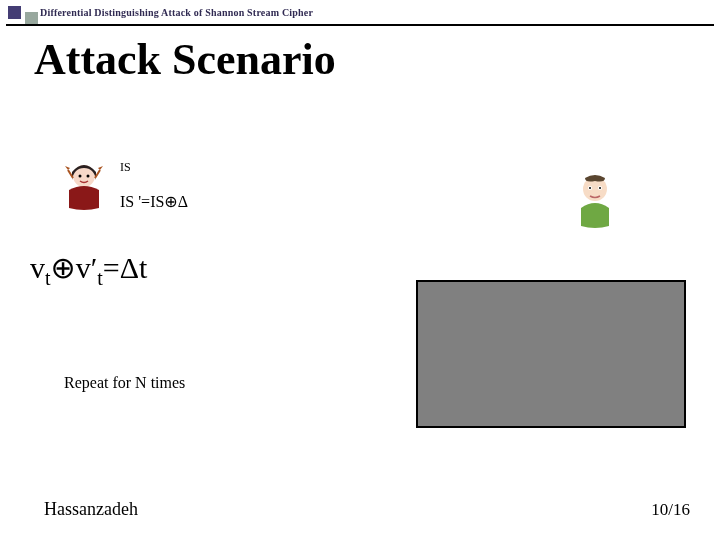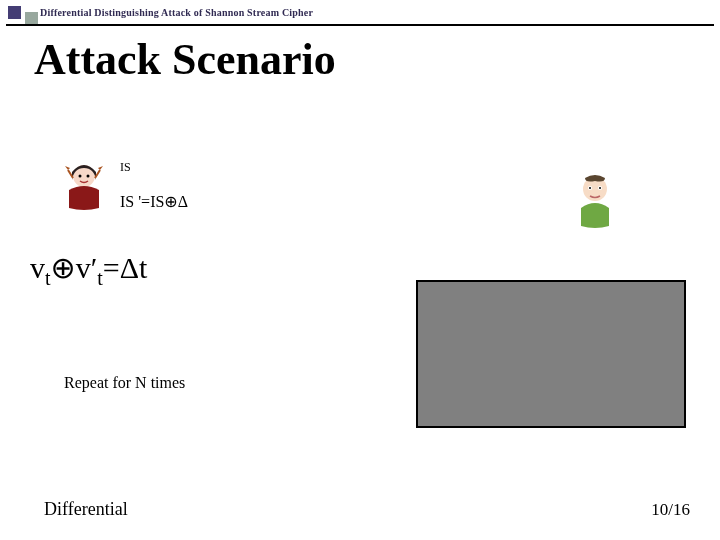--- a/index.html
+++ b/index.html
@@ -174,15 +174,15 @@
 
 <div class="eqn">
   v<sub>t</sub>⊕v<span class="prime">′</span><sub>t</sub>=Δt
 </div>
 
 <div class="graybox"></div>
 
 <div class="repeat">Repeat for N times</div>
 
 <div class="footer">
-  <div class="footer-left">Differential</div>
+  <div class="footer-left">Hassanzadeh</div>
   <div class="footer-right">10/16</div>
 </div>
 
 </body></html>

